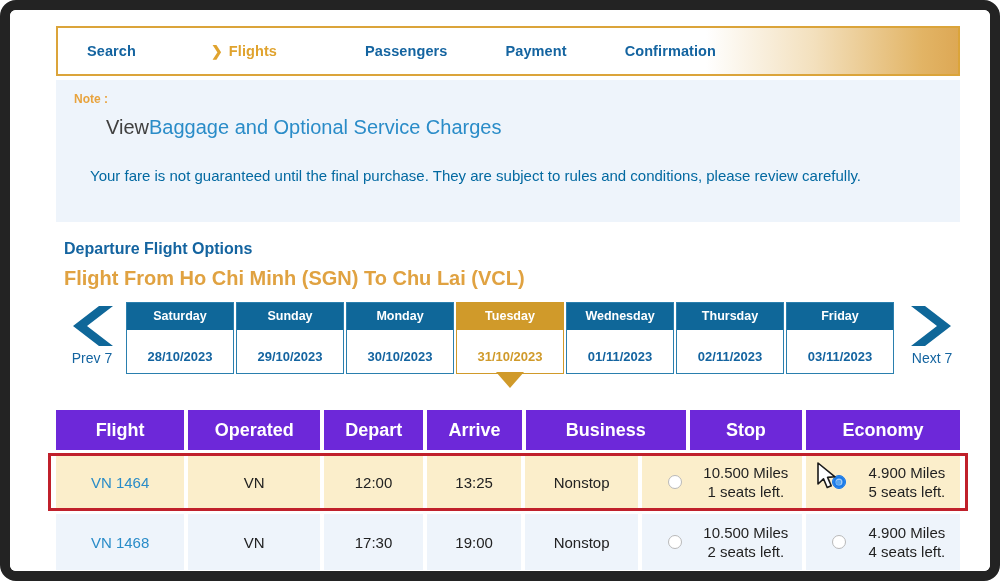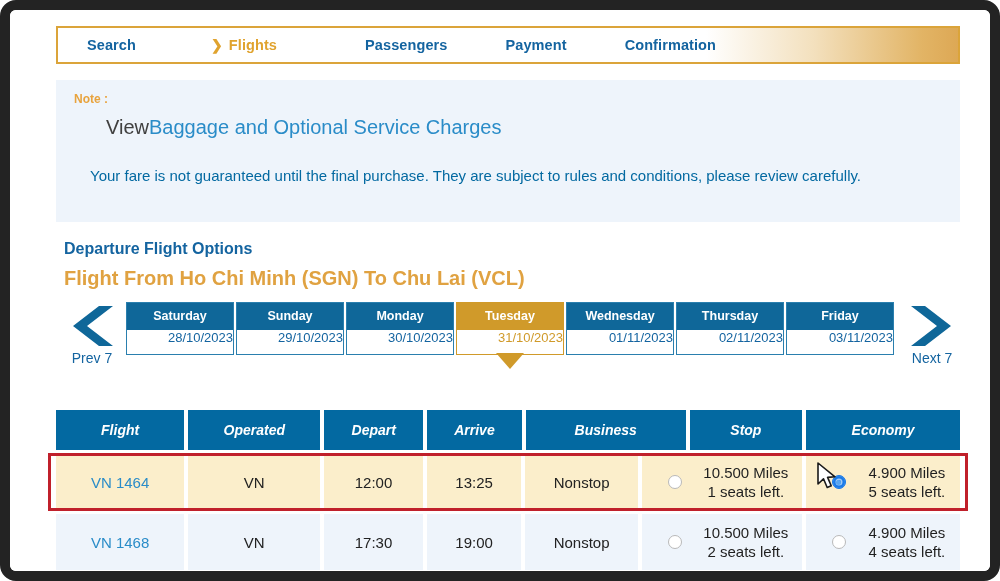--- a/index.html
+++ b/index.html
@@ -34,21 +34,21 @@
     background: #ffffff;
     padding: 0;
   }
 
   
   #stepbar {
     position: absolute;
     left: 46px;
     top: 16px;
     width: 904px;
-    height: 38px;
+    height: 50px;
     box-sizing: border-box;
     border: 2px solid #dba43a;
     background: linear-gradient(to right,
         #ffffff 0%, #ffffff 72%, #f3e0bd 84%, #e2b465 96%, #dda855 100%);
     display: flex;
     align-items: center;
   }
   .step {
     font-size: 14.5px;
     font-weight: bold;
@@ -171,23 +171,23 @@
     font-size: 12.5px;
     font-weight: bold;
     text-align: center;
     padding: 7px 0 7px 0;
     line-height: 1;
   }
   .daytab .daydate {
     background: #ffffff;
     color: #1464a0;
     font-size: 13px;
-    font-weight: normal;
-    text-align: right;
-    padding: 1px 0 10px 0;
+    font-weight: bold;
+    text-align: center;
+    padding: 20px 0 10px 0;
     line-height: 1;
   }
   .daytab.selected {
     border-color: #d09a2a;
   }
   .daytab.selected .dayname {
     background: #d09a2a;
     color: #ffffff;
   }
   .daytab.selected .daydate {
@@ -210,29 +210,28 @@
     left: 46px;
     top: 400px;
     width: 904px;
   }
   .thead {
     display: flex;
     height: 40px;
     gap: 4px;
   }
   .th {
-    background: #0369a1;
+    background: #6d28d9;
     color: #ffffff;
-    font-size: 14px;
+    font-size: 18px;
     font-weight: bold;
     display: flex;
     align-items: center;
     justify-content: center;
     box-sizing: border-box;
-    font-style: italic;
   }
   .c-flight   { width: 130px; }
   .c-operated { width: 134px; }
   .c-depart   { width: 100px; }
   .c-arrive   { width: 96px;  }
   .c-stop     { width: 114px; }
   .c-business { width: 162px; }
   .c-economy  { width: 156px; }
 
   .trow {

